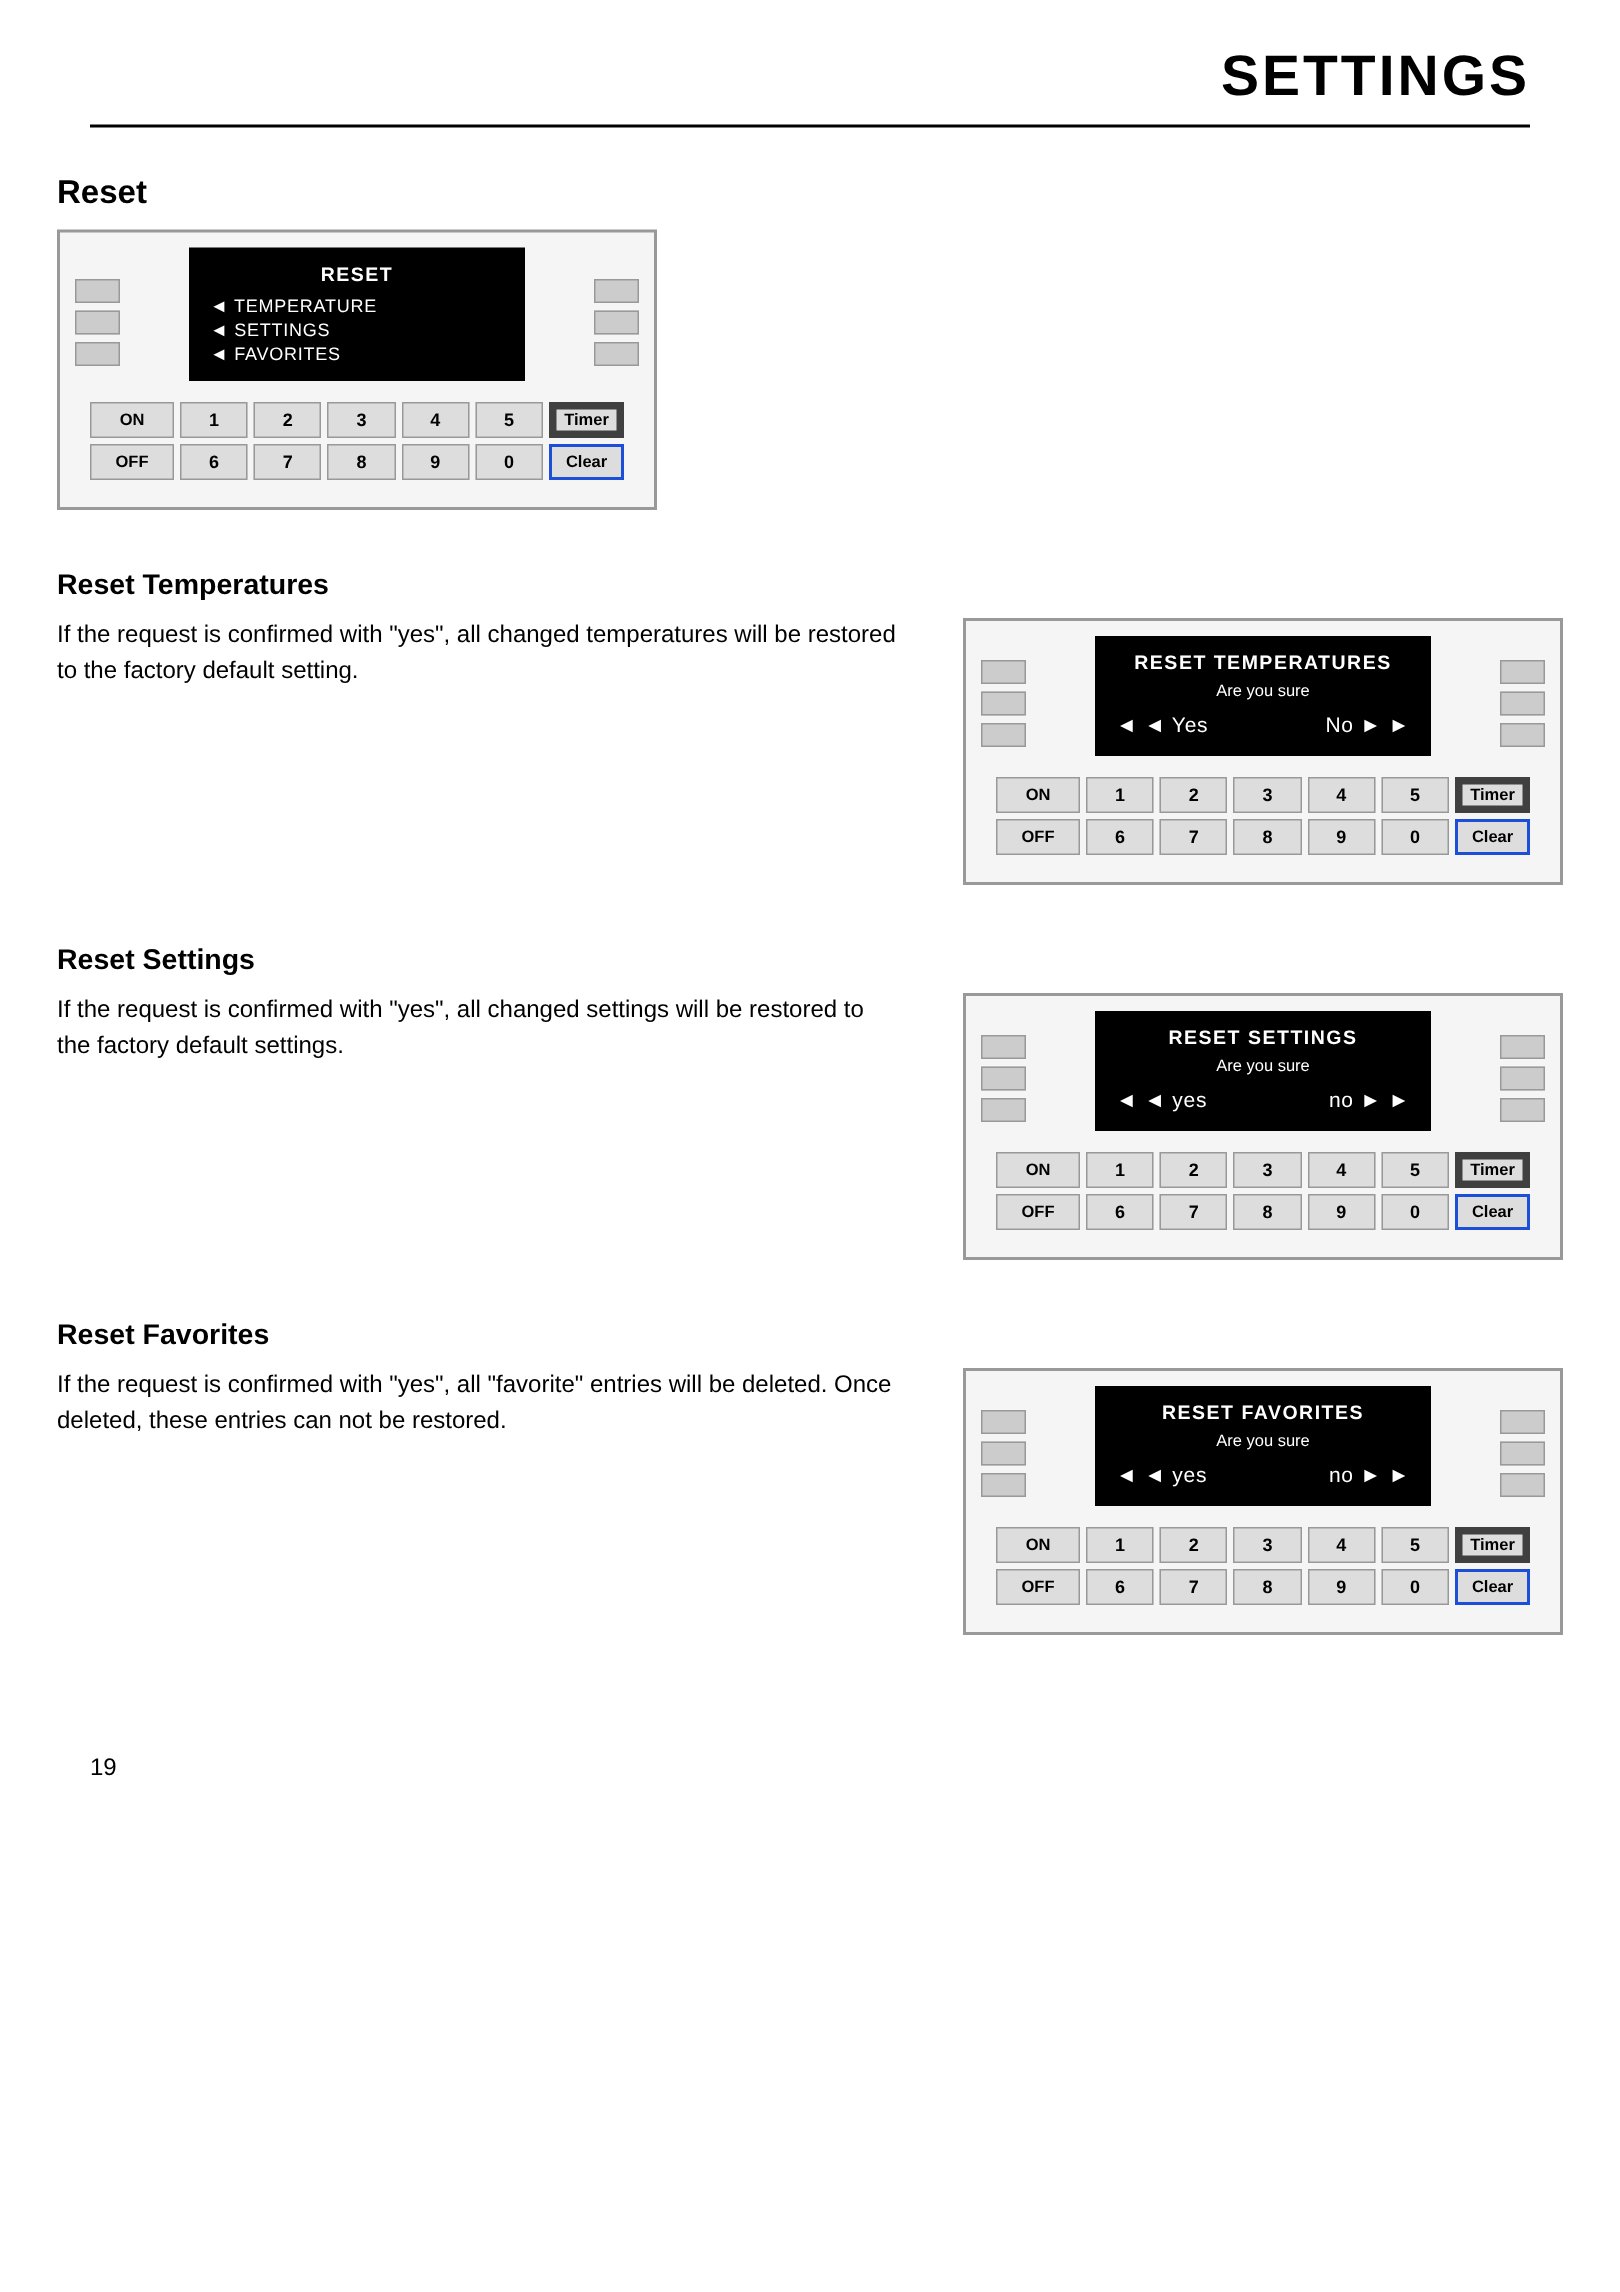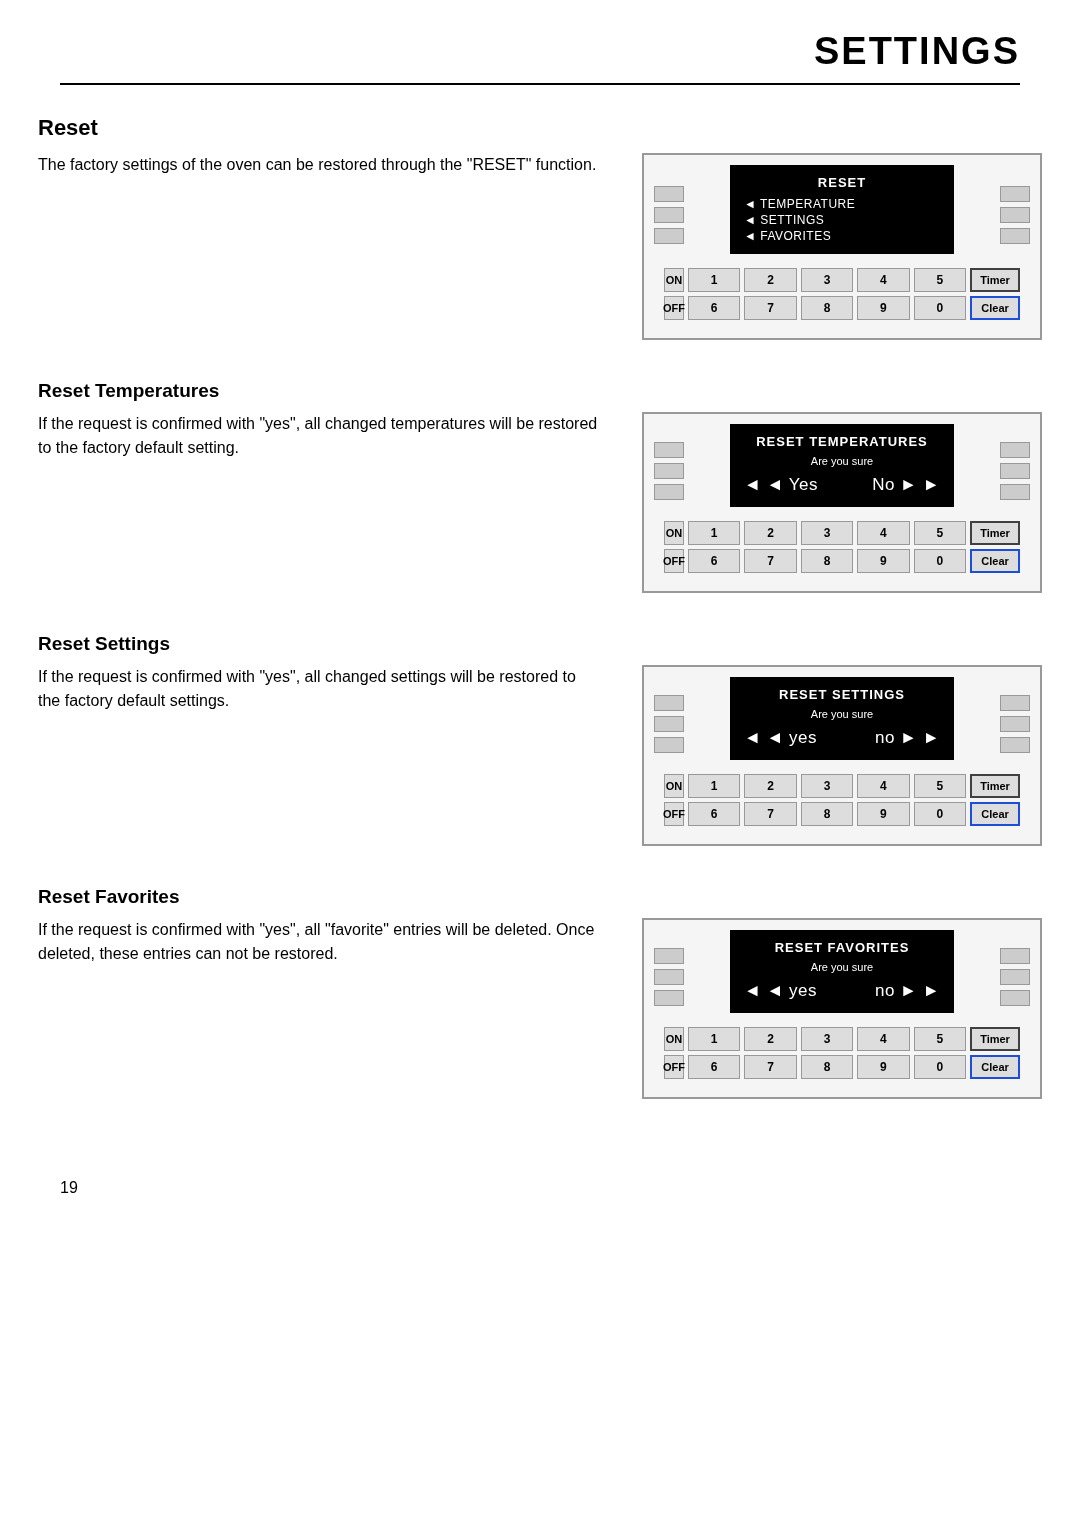--- a/index.html
+++ b/index.html
@@ -93,21 +93,21 @@
 
     .display-row {
       display: flex;
       justify-content: space-between;
       align-items: center;
       font-size: 12px;
       padding: 2px 0;
     }
 
     .display-item {
-      font-size: 17px;
+      font-size: 14px;
       letter-spacing: 0.5px;
     }
 
     .display-item.selected::before {
       content: '◄ ';
     }
 
     .arrow-right::after {
       content: ' ►';
     }
@@ -129,21 +129,21 @@
       display: flex;
       flex-direction: row;
       align-items: center;
       gap: 4px;
       margin-bottom: 4px;
     }
 
     .key-on-off {
       font-size: 11px;
       font-weight: bold;
-      width: 20px;
+      width: 56px;
       height: 24px;
       background: #ddd;
       border: 1px solid #999;
       display: flex;
       align-items: center;
       justify-content: center;
       cursor: pointer;
     }
 
     .key-num {
@@ -159,21 +159,21 @@
       cursor: pointer;
       flex: 1;
     }
 
     .key-timer {
       font-size: 11px;
       font-weight: bold;
       width: 50px;
       height: 24px;
       background: #ddd;
-      border: 2px solid #404040;
+      border: 5px solid #404040;
       display: flex;
       align-items: center;
       justify-content: center;
       cursor: pointer;
     }
 
     .key-clear {
       font-size: 11px;
       font-weight: bold;
       width: 50px;
@@ -238,21 +238,20 @@
 <div class="page-header">
   <span class="page-title">SETTINGS</span>
 </div>
 <hr class="header-divider">
 
 <div class="page-content">
 
   <div class="section">
     <div class="section-title">Reset</div>
     <div class="section-body">
-      <div class="section-text">The factory settings of the oven can be restored through the "RESET" function.</div>
 
       <div class="device-panel">
 
         <div class="panel-screen-wrapper">
           <div class="left-side-btns">
             <span class="side-btn"></span>
             <span class="side-btn"></span>
             <span class="side-btn"></span>
           </div>
           <div class="screen-center">

